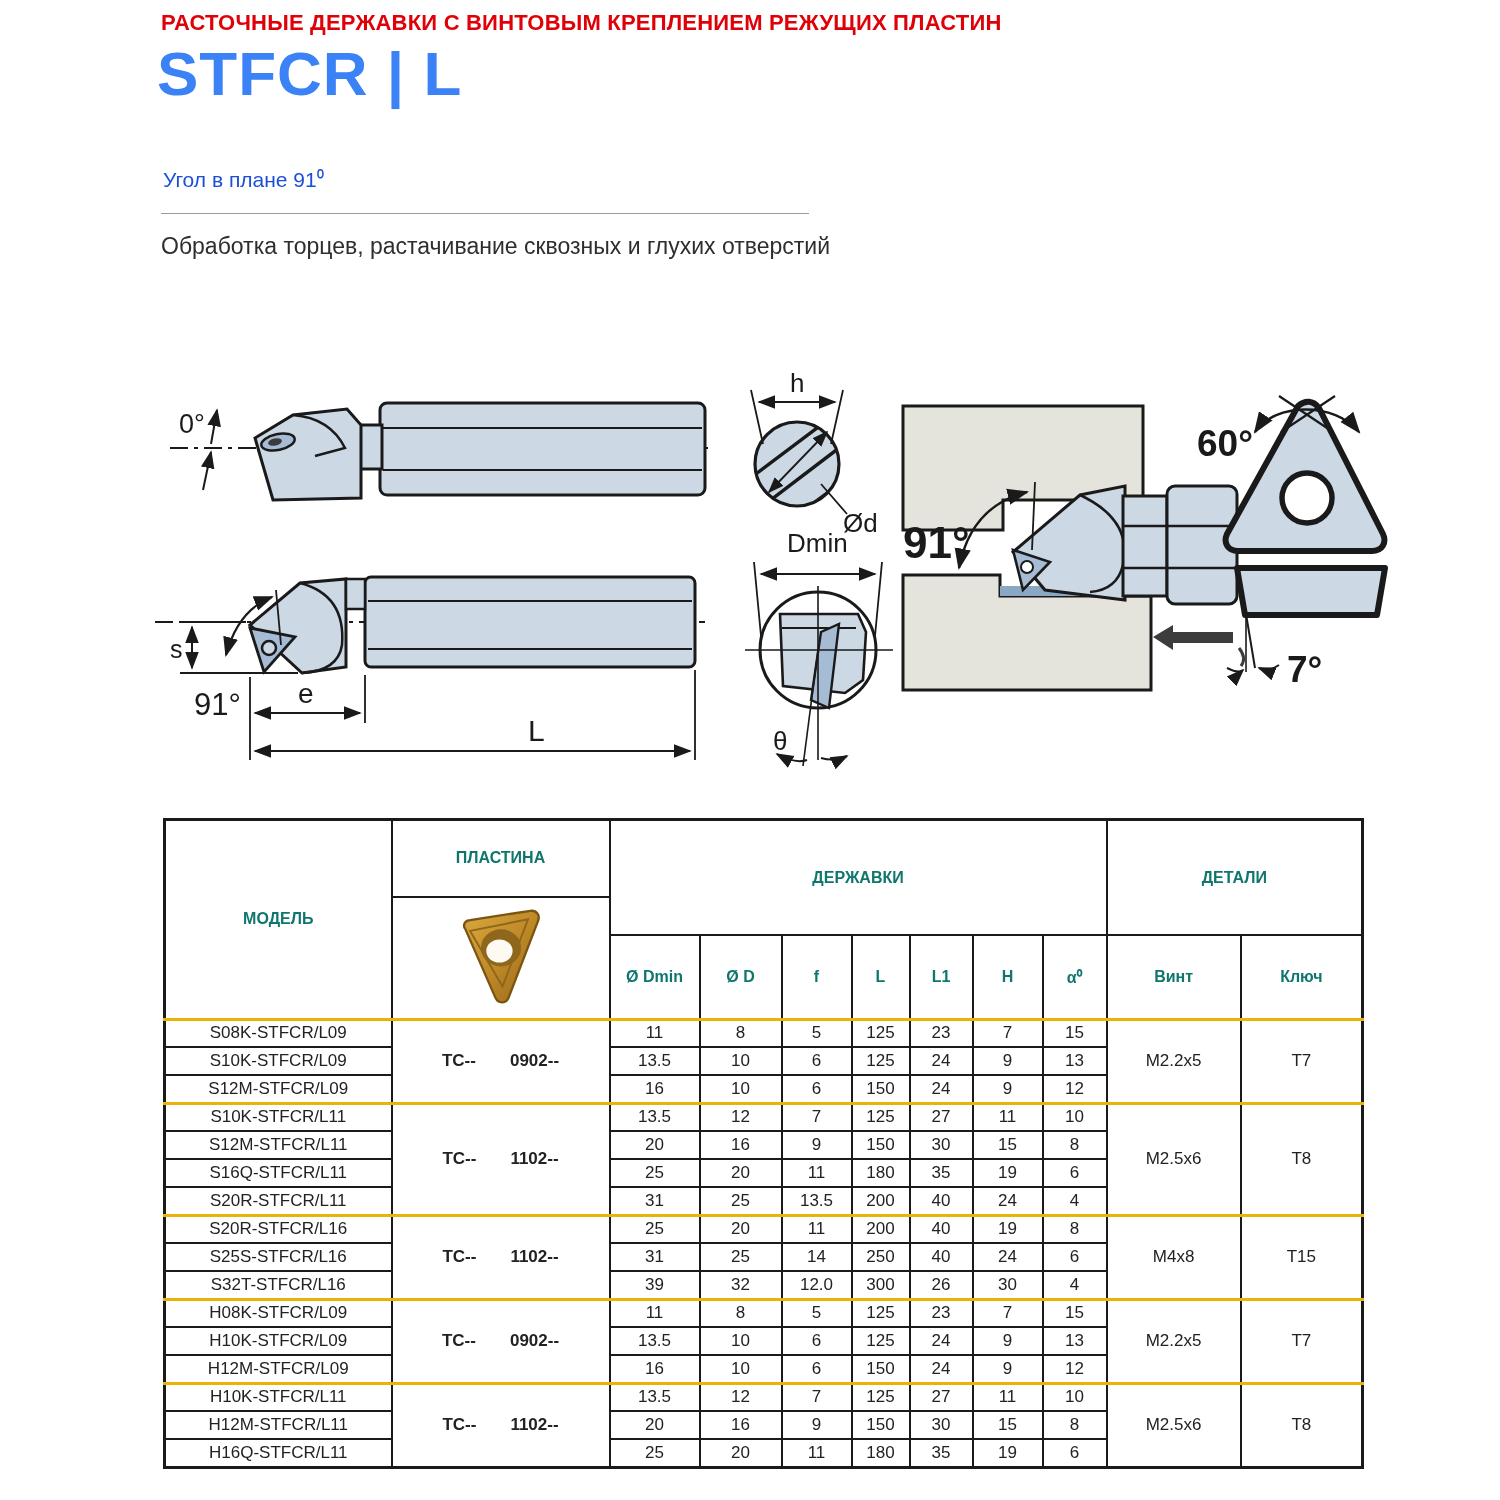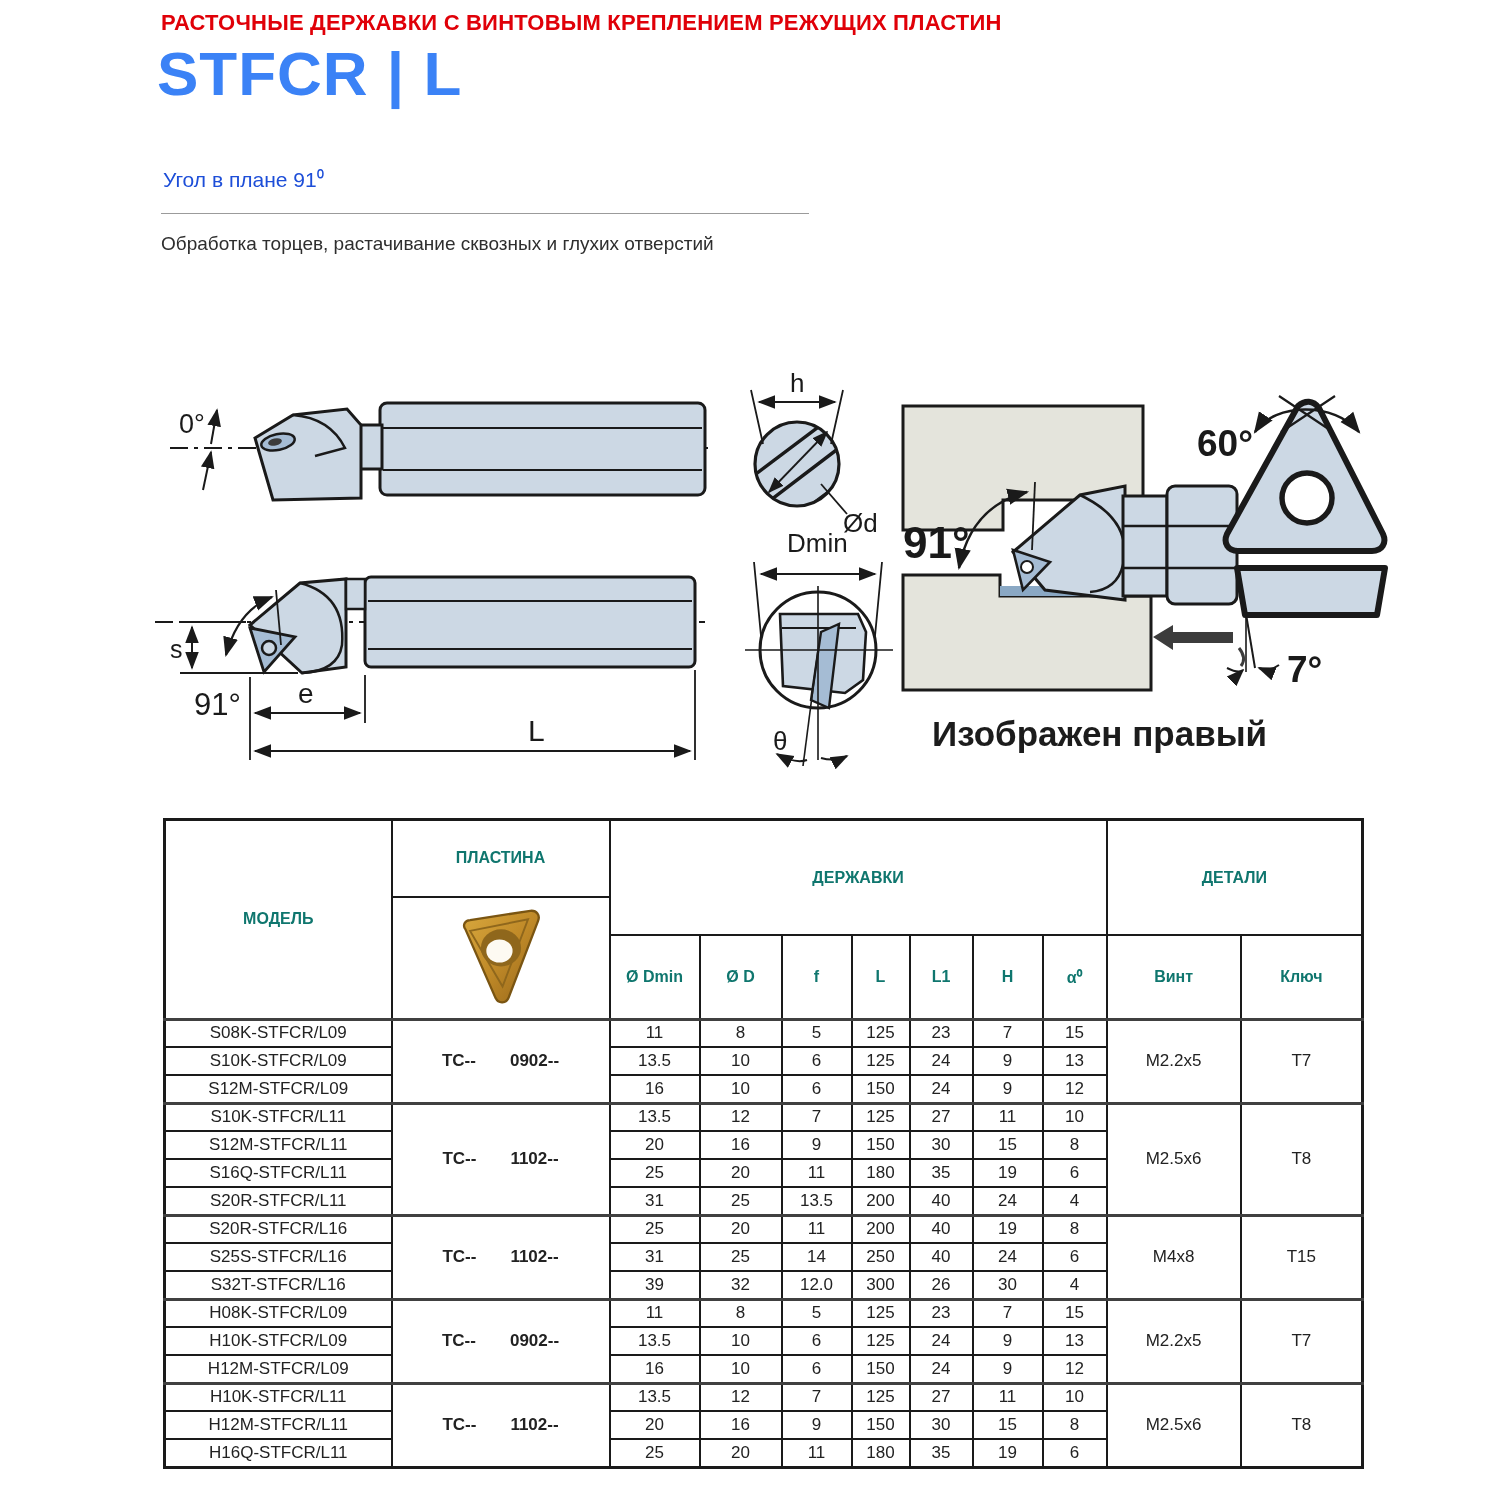--- a/index.html
+++ b/index.html
@@ -4,34 +4,34 @@
 <style>
   * { margin:0; padding:0; box-sizing:border-box; }
   html,body { background:#ffffff; }
   body { font-family:"Liberation Sans", sans-serif; color:#2e2e2e; }
   .page { position:relative; width:1500px; height:1500px; background:#fff; overflow:hidden; }
 
   .kicker { position:absolute; left:161px; top:10px; font-size:22px; font-weight:bold; color:#e00008; letter-spacing:.2px; }
   .title  { position:absolute; left:157px; top:38px; font-size:62px; font-weight:bold; color:#3b82f6; letter-spacing:1px; }
   .subtitle { position:absolute; left:163px; top:165px; font-size:21px; color:#1d4ed8; }
   .divider { position:absolute; left:161px; top:213px; width:648px; height:1px; background:#9b9b9b; }
-  .descr { position:absolute; left:161px; top:233px; font-size:19px; color:#2e2e2e; }
+  .descr { position:absolute; left:161px; top:233px; font-size:23px; color:#2e2e2e; }
 
   svg text { font-family:"Liberation Sans", sans-serif; fill:#1a1a1a; }
   .dwg { position:absolute; }
   .caption { position:absolute; left:932px; top:714px; font-size:35px; font-weight:bold; color:#1c1c1c; }
 
   table.spec { position:absolute; left:163px; top:818px; border-collapse:collapse; table-layout:fixed; width:1198px; }
   table.spec th, table.spec td { border:2px solid #1a1a1a; text-align:center; vertical-align:middle; overflow:hidden; }
   table.spec { border:3px solid #1a1a1a; }
   table.spec th { font-size:16px; font-weight:bold; color:#0f766e; }
   table.spec td { font-size:17px; color:#222; }
   tr.hr1 { height:77px; } tr.hr2 { height:38px; } tr.hr3 { height:82px; }
   tbody tr { height:28px; }
-  tbody tr.group-start td { border-top:3px solid #404040; }
+  tbody tr.group-start td { border-top:3px solid #eab308; }
   td.plate span { display:inline-block;font-weight:bold; }
   td.plate .gap { width:34px; }
   th.plate-img-cell { padding:2px; }
 </style>
 </head>
 <body>
 
 <div class="page">
 
   <svg width="0" height="0" style="position:absolute" aria-hidden="true">
@@ -133,21 +133,20 @@
     <path d="M272,126 L342,126 M272,168 L342,168 M228,126 L272,126 M228,168 L272,168" stroke="#1a1a1a" stroke-width="2.4" fill="none"></path>
     <path d="M118,150 L155,162 L128,190 Z" fill="#a5bcd4" stroke="#1a1a1a" stroke-width="2.6"></path>
     <circle cx="132" cy="167" r="6" fill="#ffffff" stroke="#1a1a1a" stroke-width="2"></circle>
     <path d="M137,150 L140,82" stroke="#1a1a1a" stroke-width="1.8" fill="none"></path>
     <path d="M132,92 Q76,106 64,168" stroke="#1a1a1a" stroke-width="2.4" fill="none" marker-start="url(#ar)" marker-end="url(#ar)"></path>
     <text x="8" y="158" font-size="44" font-weight="bold">91°</text>
     <path d="M258,237 L278,225 L278,232 L338,232 L338,243 L278,243 L278,250 Z" fill="#3c3c3c"></path>
     <path d="M344,248 Q352,258 346,266" stroke="#3c3c3c" stroke-width="3" fill="none"></path>
   </svg>
 
-  <div class="caption">Изображен правый</div>
 
   <svg class="dwg" style="left:1195px; top:388px;" width="200" height="178" viewBox="0 0 200 178">
     <path d="M103,18 C110,12 118,12 124,20 L188,146 C192,155 187,163 177,163 L43,163 C33,163 28,155 32,146 Z" fill="#ccd8e4" stroke="#1a1a1a" stroke-width="6" stroke-linejoin="round"></path>
     <circle cx="112" cy="110" r="25" fill="#ffffff" stroke="#1a1a1a" stroke-width="5.5"></circle>
     <path d="M60,44 C80,14 140,14 164,44" stroke="#1a1a1a" stroke-width="2.4" fill="none" marker-start="url(#ar)" marker-end="url(#ar)"></path>
     <path d="M86,44 L140,8 M138,44 L84,8" stroke="#1a1a1a" stroke-width="2.2" fill="none"></path>
     <text x="2" y="68" font-size="37" font-weight="bold">60°</text>
   </svg>
 
   <svg class="dwg" style="left:1225px; top:560px;" width="170" height="140" viewBox="0 0 170 140">

